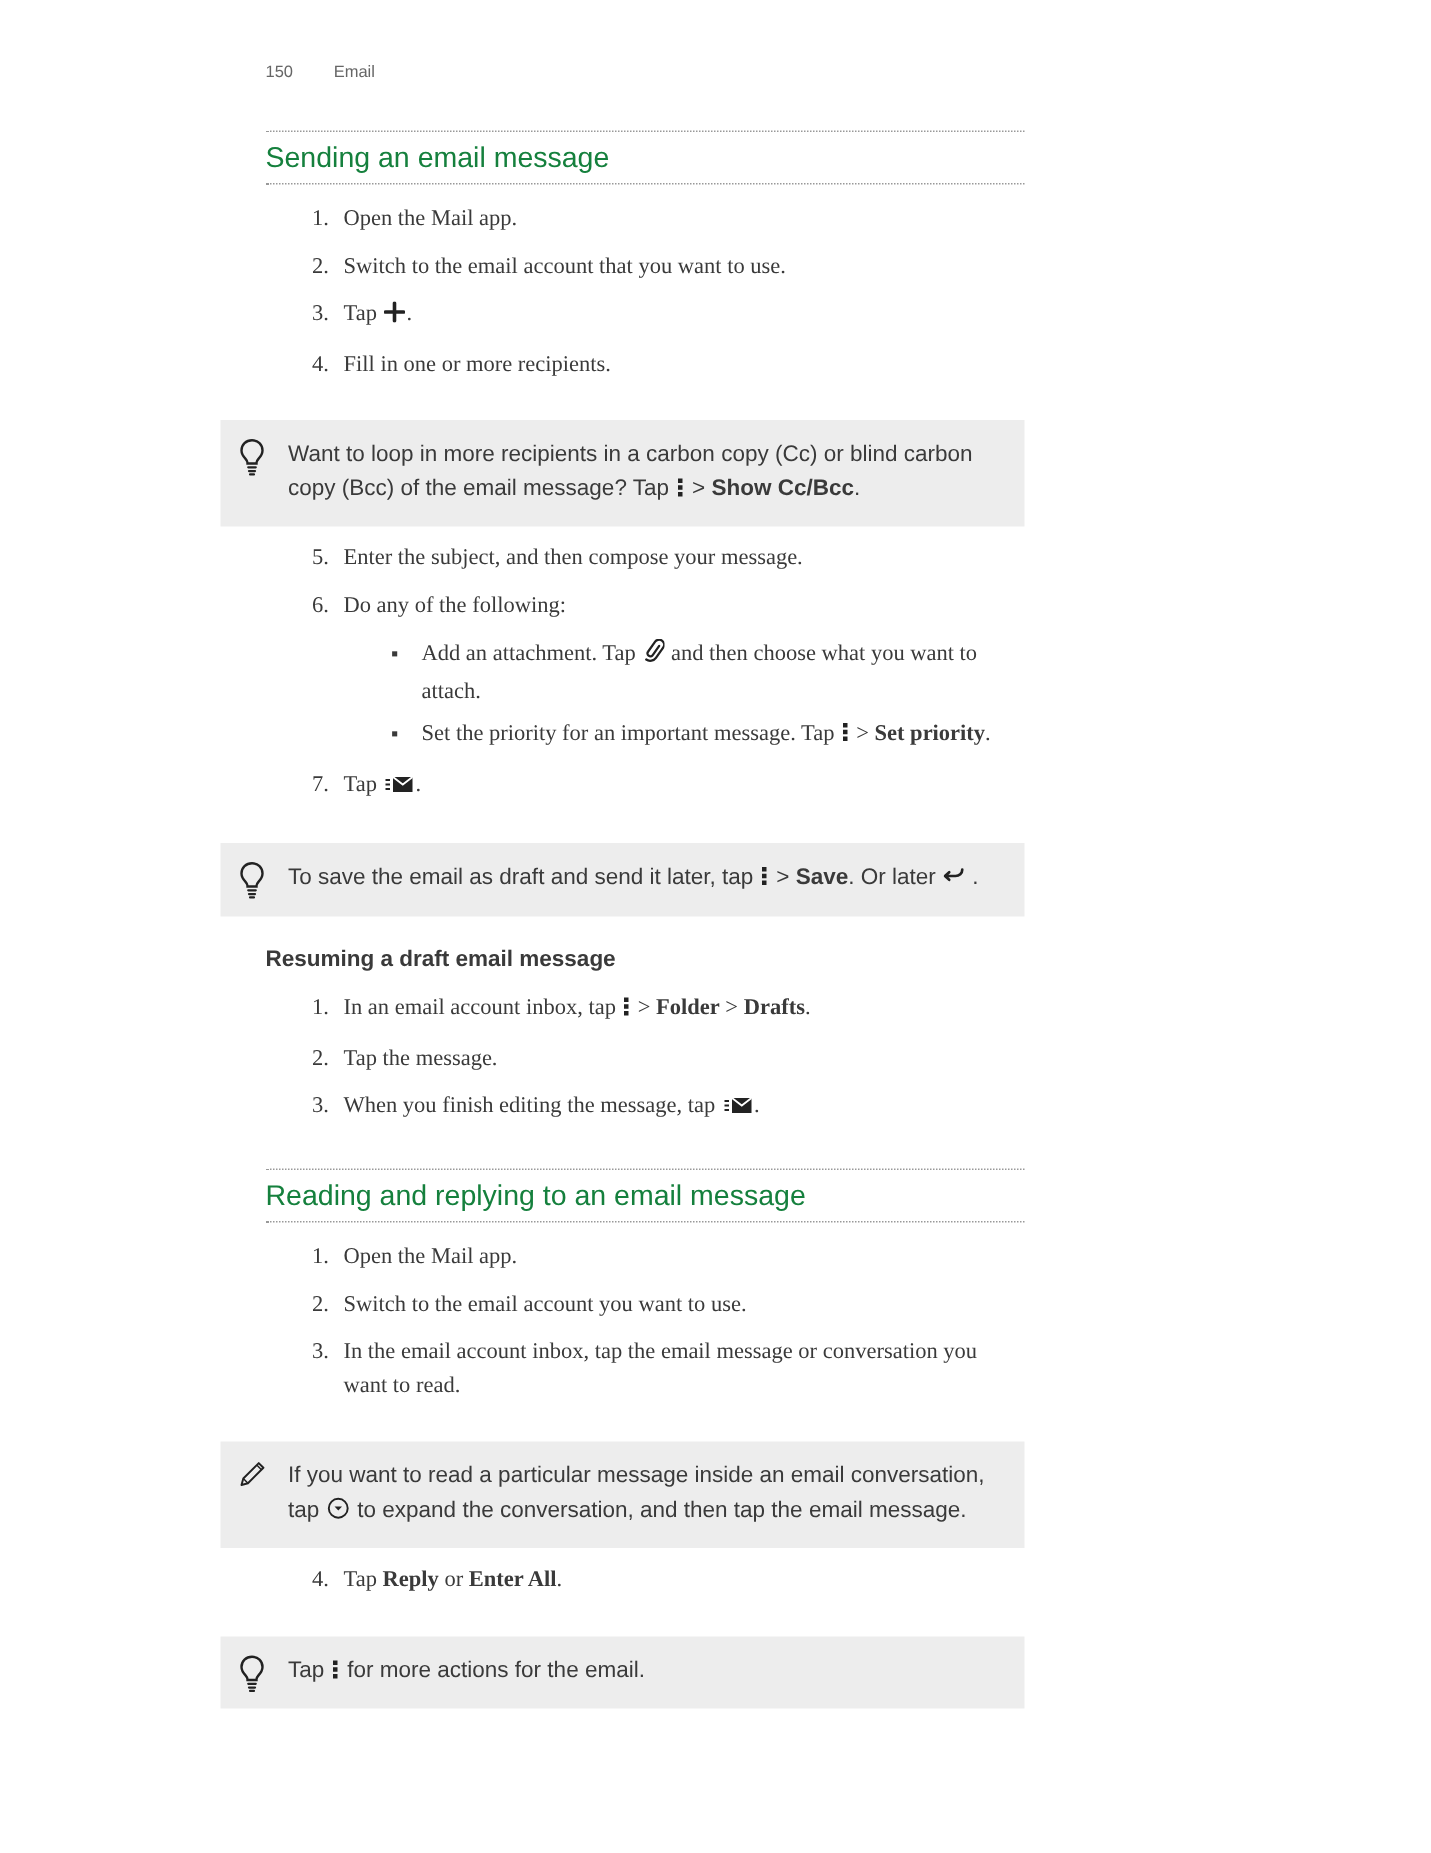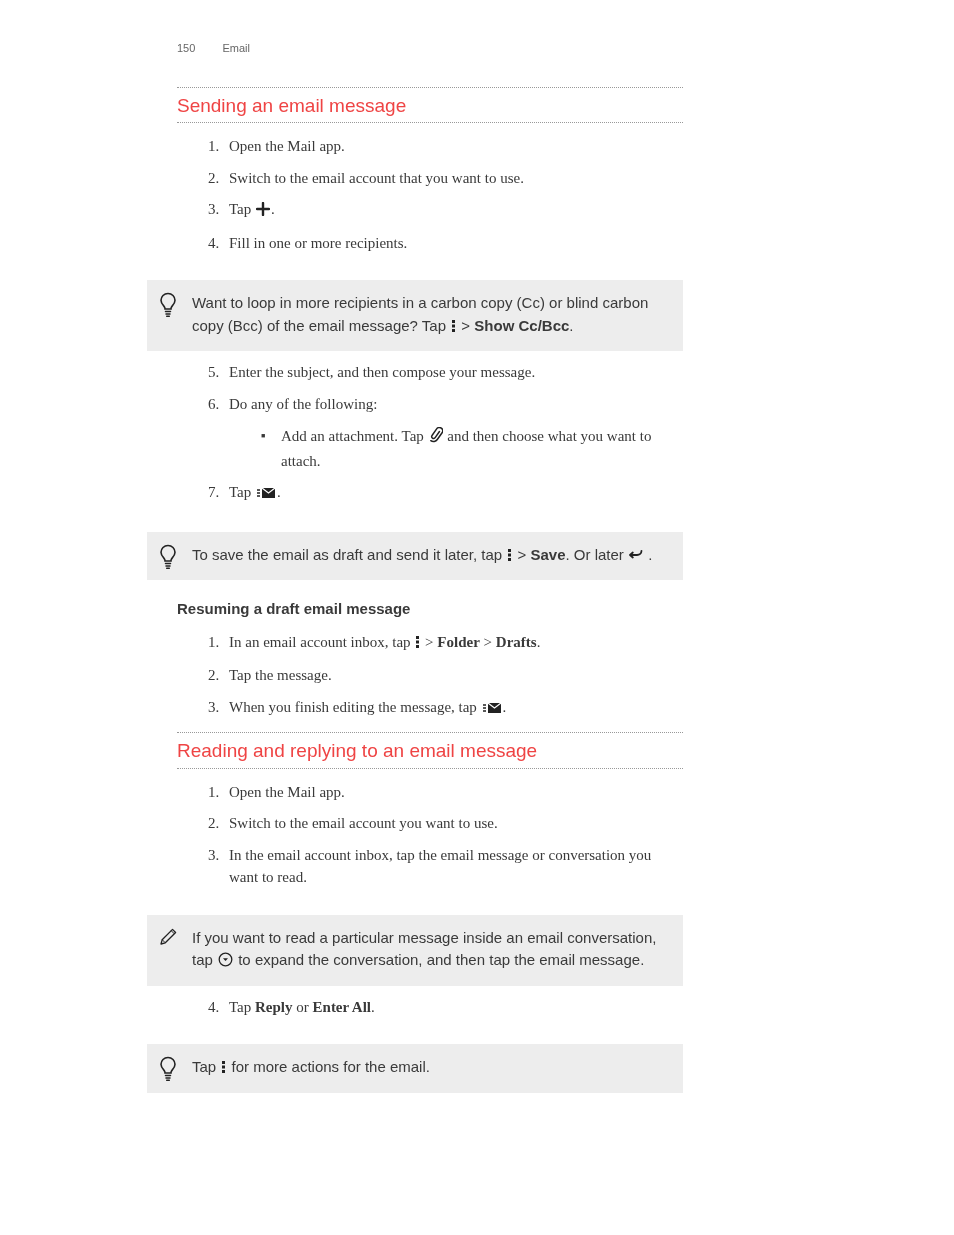--- a/index.html
+++ b/index.html
@@ -20,21 +20,21 @@
     border-radius: 32px;
   }
   .page-header {
     font-size: 11px;
     color: #666;
     margin-bottom: 30px;
     margin-left: 30px;
   }
   .page-header .pnum { margin-right: 24px; }
   .section-title {
-    color: #ef4444;
+    color: #15803d;
     font-size: 19px;
     font-weight: 400;
     margin: 8px 0 12px 0;
     border-bottom: 1px dotted #999;
     border-top: 1px dotted #999;
     padding: 4px 0 2px 0;
     margin-left: 30px;
   }
   .ol {
     margin: 0 0 10px 0;
@@ -129,20 +129,25 @@
   </div>
 
   <ol class="ol" start="5">
     <li><span>Enter the subject, and then compose your message.</span></li>
     <li>
       <span>Do any of the following:</span>
       <ul class="sub-ul">
         <li><span>Add an attachment. Tap </span><span class="inline-icon"><svg width="14" height="16" viewBox="0 0 14 16">
                 <path d="M11 5.2 5.7 10.5c-.8.8-2 .8-2.7 0-.8-.8-.8-2 0-2.7l5.7-5.7c1.3-1.3 3.4-1.3 4.7 0 1.3 1.3 1.3 3.4 0 4.7l-5.9 5.9c-1.8 1.8-4.8 1.8-6.6 0" fill="none" stroke="#222" stroke-width="1.5" stroke-linecap="round" transform="rotate(-10 7 8)"></path>
               </svg></span><span> and then choose what you want to attach.</span></li>
+        <li><span>Set the priority for an important message. Tap </span><span class="inline-icon"><svg width="5" height="14" viewBox="0 0 5 14">
+                <rect x="1" y="1" width="3" height="3" fill="#222"></rect>
+                <rect x="1" y="5.5" width="3" height="3" fill="#222"></rect>
+                <rect x="1" y="10" width="3" height="3" fill="#222"></rect>
+              </svg></span><span> &gt; </span><span class="bold">Set priority</span><span>.</span></li>
       </ul>
     </li>
     <li><span>Tap </span><span class="inline-icon"><svg width="20" height="12" viewBox="0 0 20 12">
             <path d="M1 3h3M1 6h3M1 9h3" stroke="#222" stroke-width="1.3"></path>
             <rect x="6" y="1" width="13" height="10" fill="#222"></rect>
             <path d="M6 1l6.5 5L19 1" stroke="#fff" stroke-width="1.2" fill="none"></path>
           </svg></span><span>.</span></li>
   </ol>
 
   <div class="tip-box">
@@ -169,21 +174,21 @@
             <rect x="1" y="10" width="3" height="3" fill="#222"></rect>
           </svg></span><span> &gt; </span><span class="bold">Folder</span><span> &gt; </span><span class="bold">Drafts</span><span>.</span></li>
     <li><span>Tap the message.</span></li>
     <li><span>When you finish editing the message, tap </span><span class="inline-icon"><svg width="20" height="12" viewBox="0 0 20 12">
             <path d="M1 3h3M1 6h3M1 9h3" stroke="#222" stroke-width="1.3"></path>
             <rect x="6" y="1" width="13" height="10" fill="#222"></rect>
             <path d="M6 1l6.5 5L19 1" stroke="#fff" stroke-width="1.2" fill="none"></path>
           </svg></span><span>.</span></li>
   </ol>
 
-  <div class="section-title" style="margin-top:12px">Reading and replying to an email message</div>
+  <div class="section-title" style="margin-top:28px">Reading and replying to an email message</div>
   <ol class="ol">
     <li><span>Open the Mail app.</span></li>
     <li><span>Switch to the email account you want to use.</span></li>
     <li><span>In the email account inbox, tap the email message or conversation you want to read.</span></li>
   </ol>
 
   <div class="tip-box note">
     <span class="tip-icon">
       <svg width="22" height="22" viewBox="0 0 22 22">
           <path d="M3 19l1.2-4.3L14.5 4.4l3.1 3.1L7.3 17.8 3 19z" fill="none" stroke="#222" stroke-width="1.3" stroke-linejoin="round"></path>

